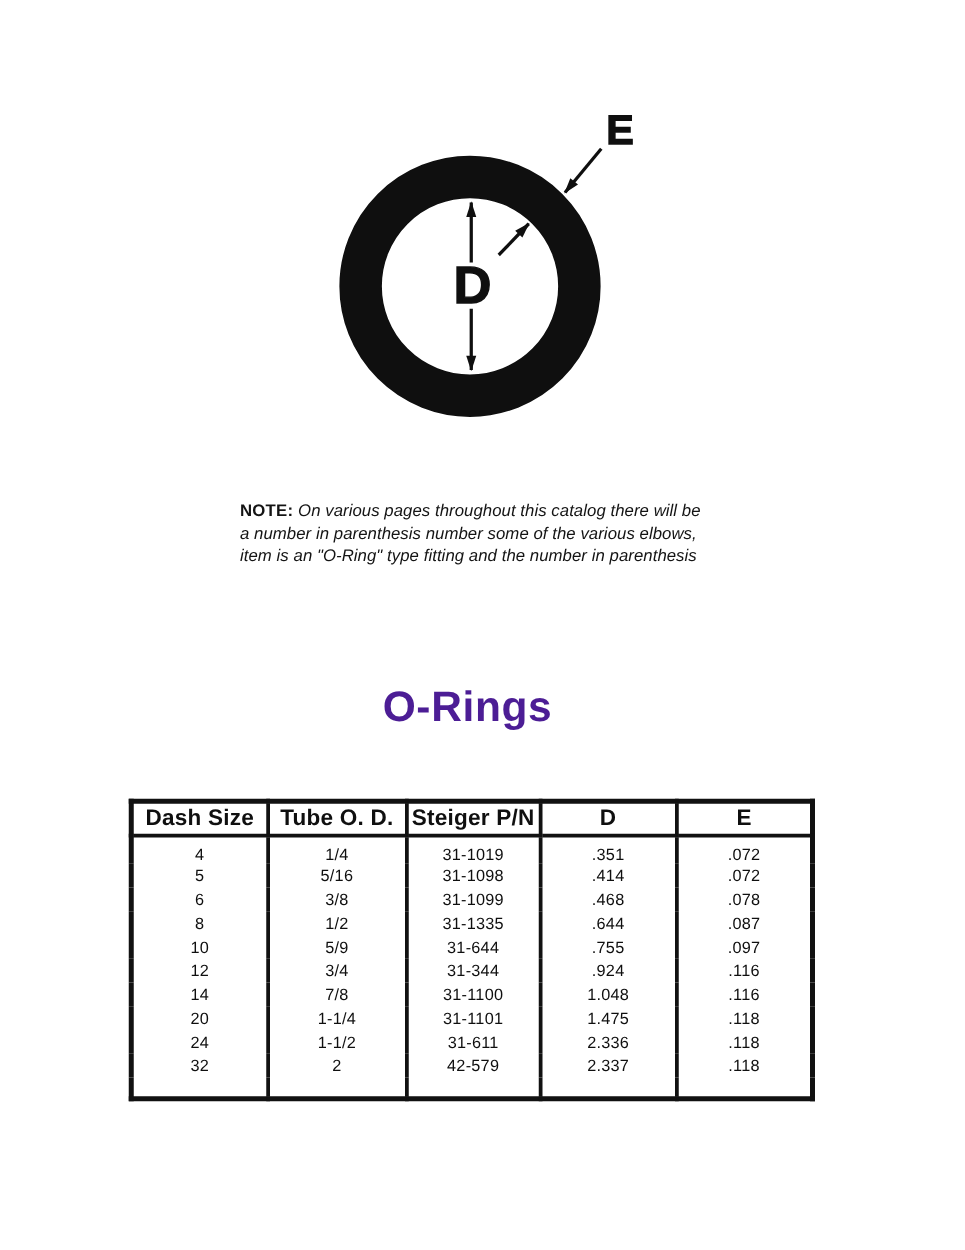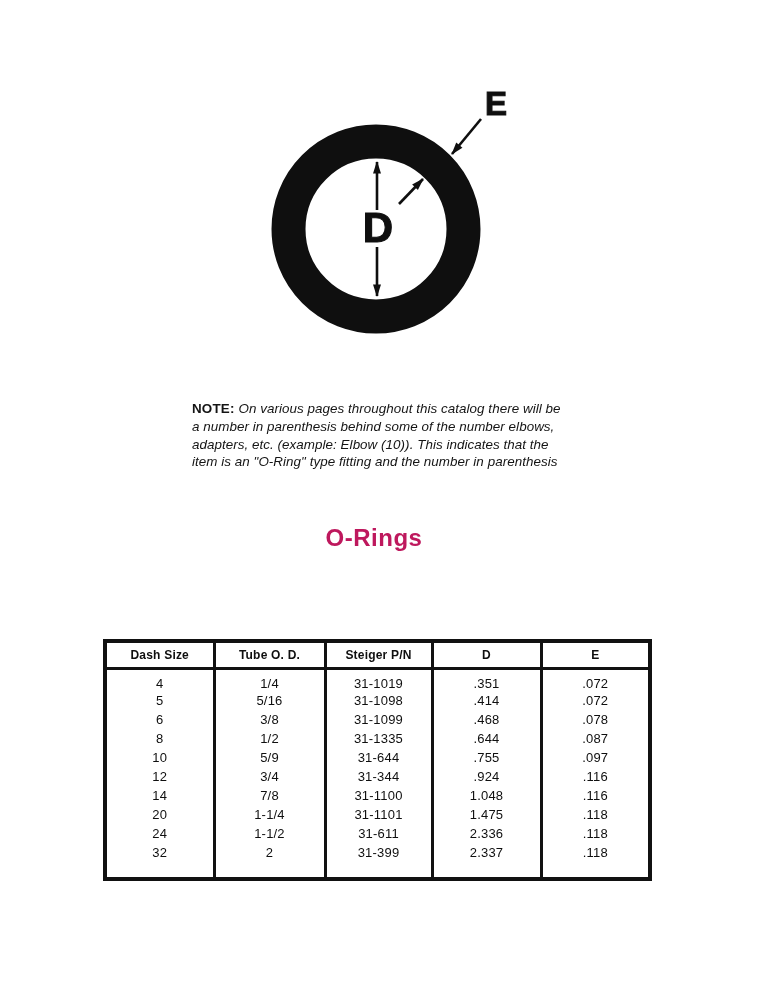--- a/index.html
+++ b/index.html
@@ -10,35 +10,35 @@
     background:#ffffff; color:#0f0f0f; overflow:hidden;
   }
   .diagram { position:absolute; left:250px; top:80px; width:280px; height:270px; }
   .note {
     position:absolute; left:192px; top:400px; width:380px;
     font-size:13.4px; line-height:17.8px; color:#141414;
   }
   .note-line { white-space:nowrap; font-style:italic; font-weight:normal; letter-spacing:0.05px; }
   .note-label { font-style:normal; font-weight:bold; letter-spacing:0.2px; }
   .heading {
-    position:absolute; left:0; top:524px; width:748px;
-    text-align:center; font-size:24px; font-weight:bold; letter-spacing:0.5px; color:#be185d;
+    position:absolute; left:0; top:547px; width:748px;
+    text-align:center; font-size:34px; font-weight:bold; letter-spacing:0.5px; color:#4c1d95;
   }
   table.spec-table {
     position:absolute; left:103px; top:639px; width:545px;
     border-collapse:collapse; table-layout:fixed;
     border:4px solid #111111;
   }
   .spec-table th, .spec-table td {
     border-left:3px solid #111111; border-right:3px solid #111111;
     text-align:center; vertical-align:middle; padding:0;
   }
   .spec-table thead th {
     border-bottom:3px solid #111111;
-    height:27px; font-size:12px; font-weight:bold; letter-spacing:0.2px;
+    height:27px; font-size:18px; font-weight:bold; letter-spacing:0.2px;
   }
   .spec-table tbody td { font-size:13px; height:19px; letter-spacing:0.2px; }
   .spec-table tbody tr.first-row td { padding-top:6px; }
   .spec-table tbody tr.filler-row td { height:17px; }
 </style>
 </head>
 <body>
 
 <div class="page">
 
@@ -60,22 +60,21 @@
 
     <text x="128" y="162" font-size="42" font-weight="bold" text-anchor="middle" font-family="Liberation Sans, sans-serif" fill="#0f0f0f" stroke="#0f0f0f" stroke-width="1.1">D</text>
     <text x="246" y="35" font-size="33" font-weight="bold" text-anchor="middle" font-family="Liberation Sans, sans-serif" fill="#0f0f0f" stroke="#0f0f0f" stroke-width="1.1">E</text>
   </svg>
 
   <div class="note">
     <div class="note-line">
       <span class="note-label">NOTE:</span>
       <span>On various pages throughout this catalog there will be</span>
     </div>
-    <div class="note-line">a number in parenthesis behind some of the number elbows,</div>
-    <div class="note-line">adapters, etc. (example: Elbow (10)). This indicates that the</div>
+    <div class="note-line">a number in parenthesis number some of the various elbows,</div>
     <div class="note-line">item is an "O-Ring" type fitting and the number in parenthesis</div>
   </div>
 
   <div class="heading">O-Rings</div>
 
   <table class="spec-table">
     <colgroup>
       <col style="width:109px">
         <col style="width:111px">
         <col style="width:107px">
@@ -151,21 +150,21 @@
       <tr>
         <td>24</td>
         <td>1-1/2</td>
         <td>31-611</td>
         <td>2.336</td>
         <td>.118</td>
       </tr>
       <tr>
         <td>32</td>
         <td>2</td>
-        <td>31-399</td>
+        <td>42-579</td>
         <td>2.337</td>
         <td>.118</td>
       </tr>
       <tr class="filler-row">
         <td></td>
         <td></td>
         <td></td>
         <td></td>
         <td></td>
       </tr>

